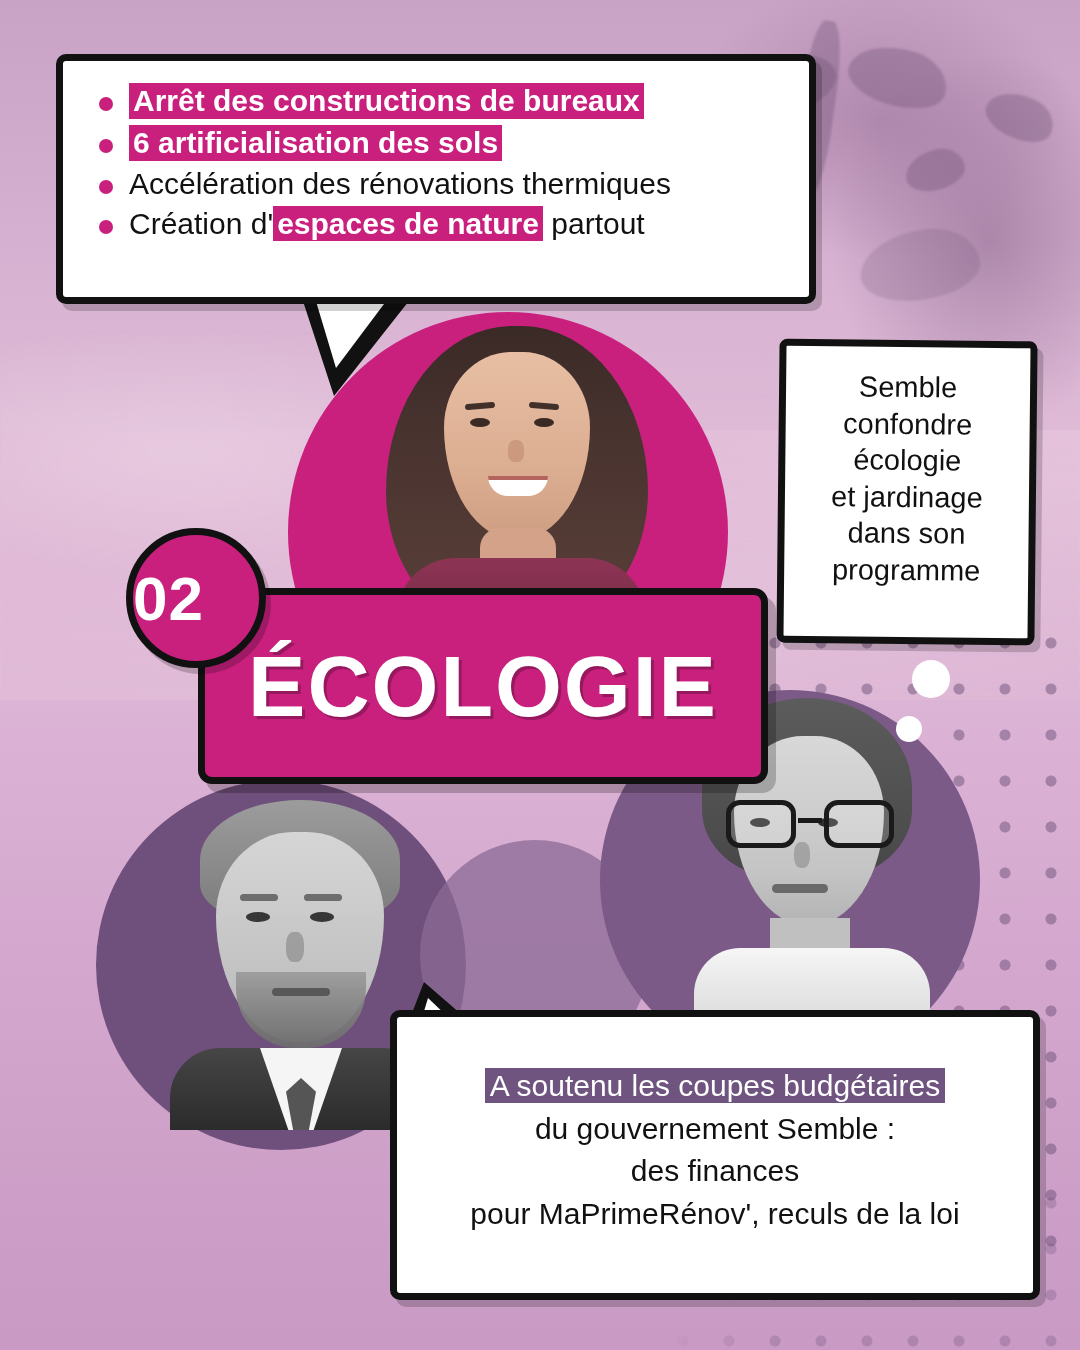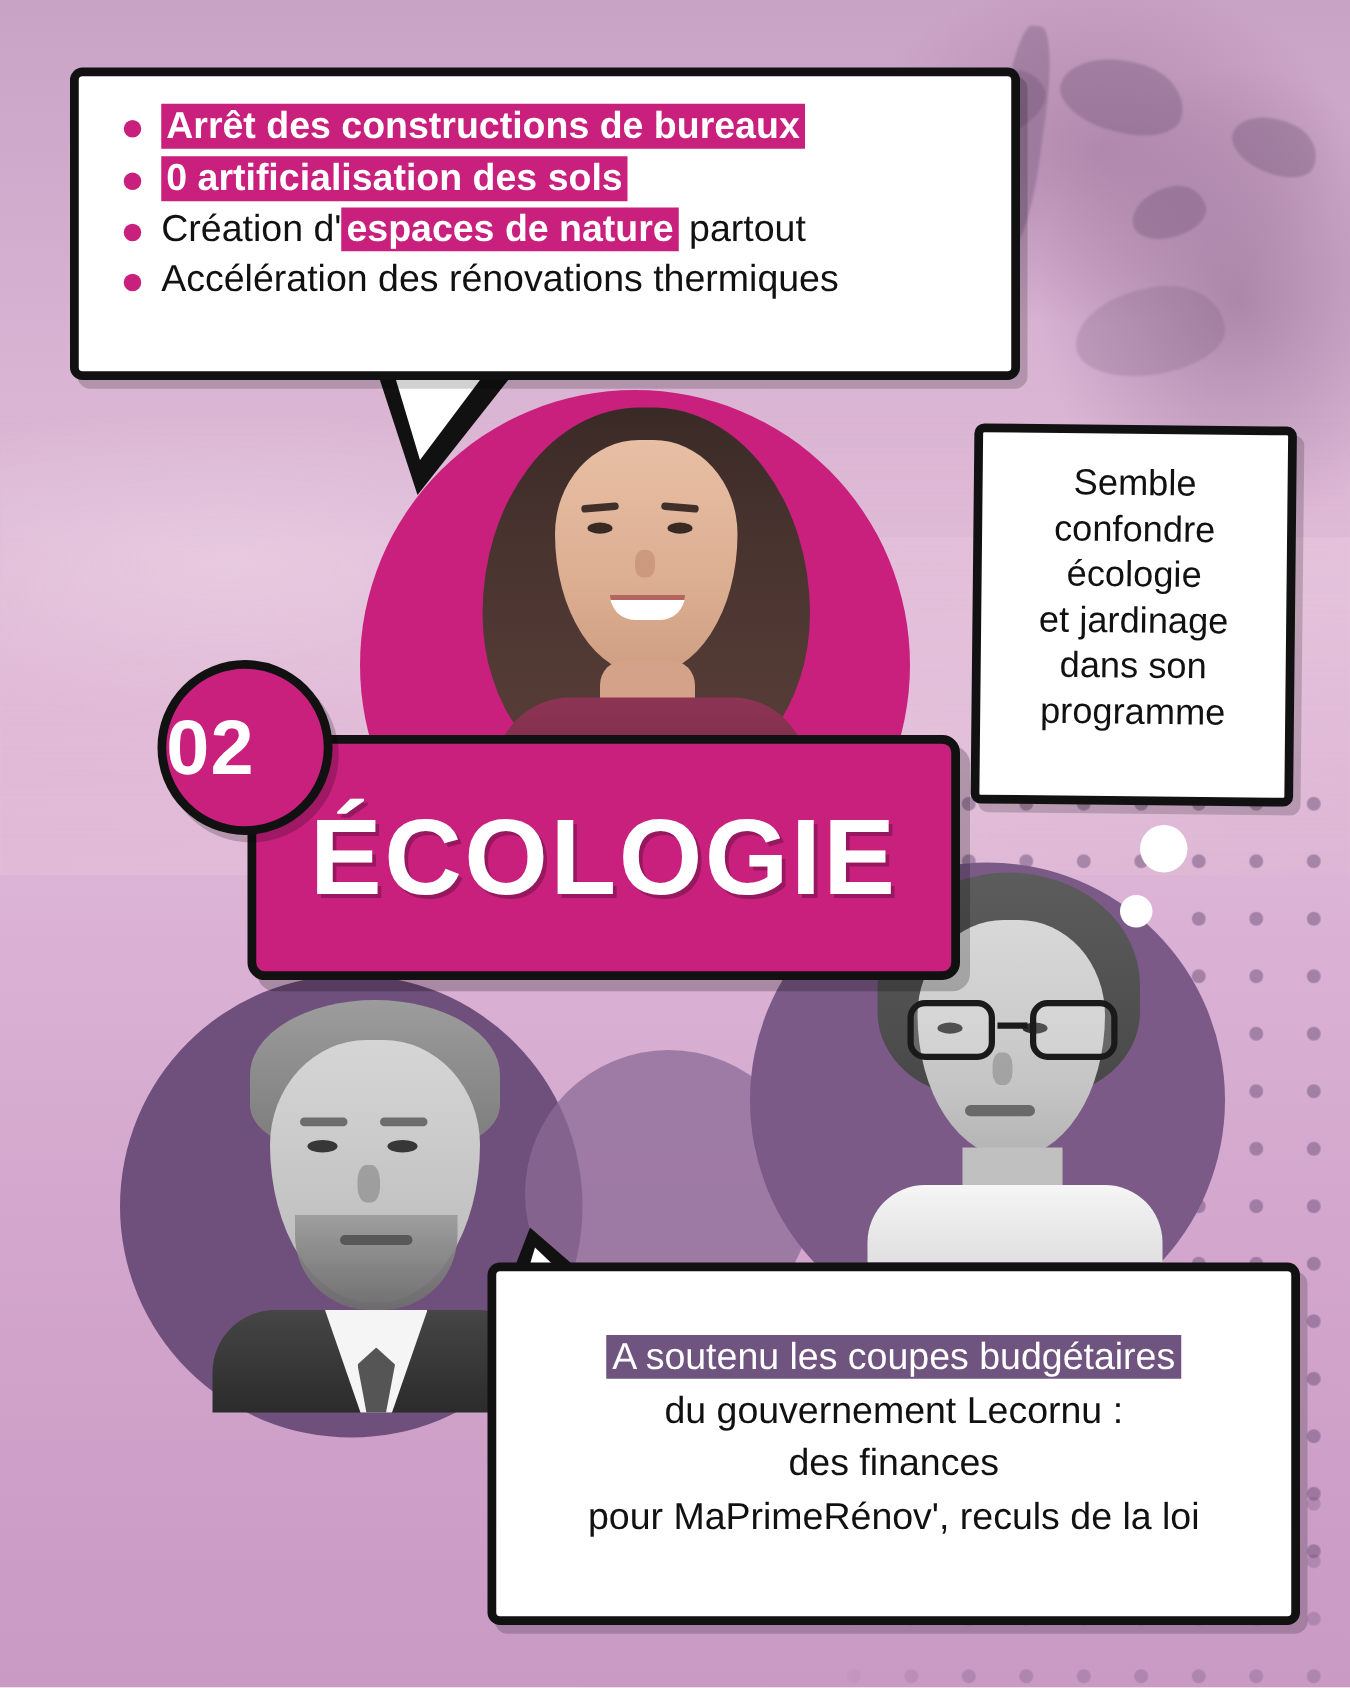--- a/index.html
+++ b/index.html
@@ -320,29 +320,29 @@
   <div class="tail-top"></div>
   <div class="tail-top-inner"></div>
   <div class="bubble bubble-top">
     <ul class="bullets">
       <li>
         <span class="bullet-dot"></span>
         <span class="hl-magenta txt-bold">Arrêt des constructions de bureaux</span>
       </li>
       <li>
         <span class="bullet-dot"></span>
-        <span class="hl-magenta txt-bold">0 artificialisation des sols</span>
+        <span class="hl-magenta txt-bold">6 artificialisation des sols</span>
+      </li>
+      <li>
+        <span class="bullet-dot"></span>
+        <span>Accélération des rénovations thermiques</span>
       </li>
       <li>
         <span class="bullet-dot"></span>
         <span><span>Création d'</span><span class="hl-magenta">espaces de nature</span><span> partout</span></span>
-      </li>
-      <li>
-        <span class="bullet-dot"></span>
-        <span>Accélération des rénovations thermiques</span>
       </li>
     </ul>
   </div>
 
   <div class="bubble bubble-right">
     <p>Semble</p>
     <p>confondre</p>
     <p>écologie</p>
     <p>et jardinage</p>
     <p>dans son</p>
@@ -353,18 +353,18 @@
     <span>02</span>
   </div>
   <div class="title-band">
     <span>ÉCOLOGIE</span>
   </div>
 
   <div class="tail-bottom"></div>
   <div class="tail-bottom-inner"></div>
   <div class="bubble bubble-bottom">
     <p><span class="hl-purple">A soutenu les coupes budgétaires</span></p>
-    <p>du gouvernement Lecornu :</p>
+    <p>du gouvernement Semble :</p>
     <p>des finances</p>
     <p>pour MaPrimeRénov', reculs de la loi</p>
   </div>
 
 </div>
 
 </body></html>

